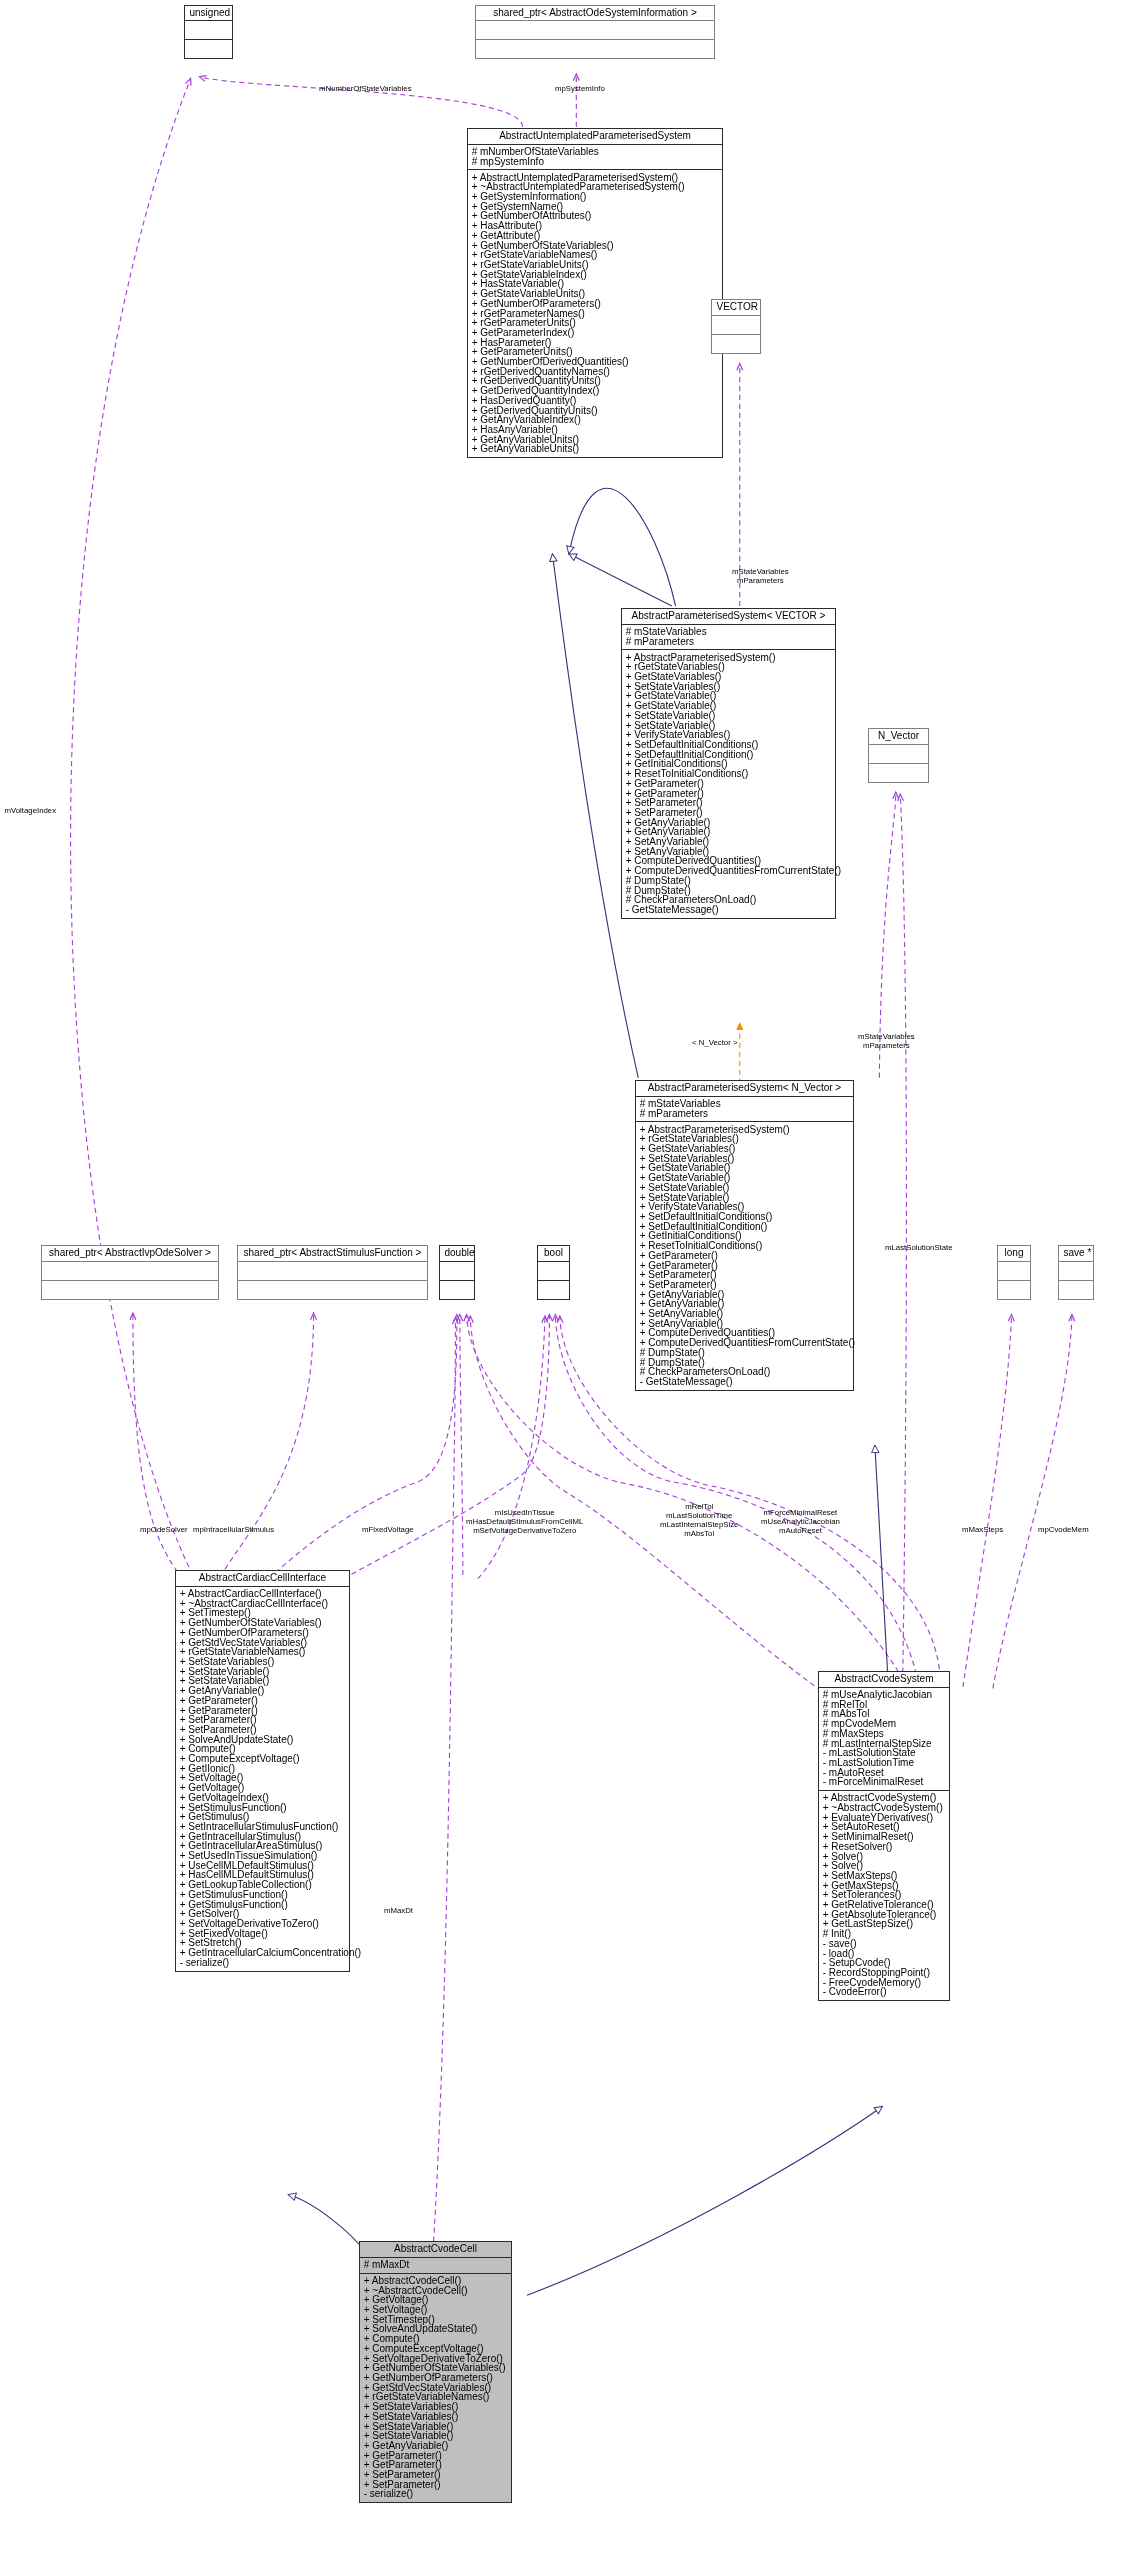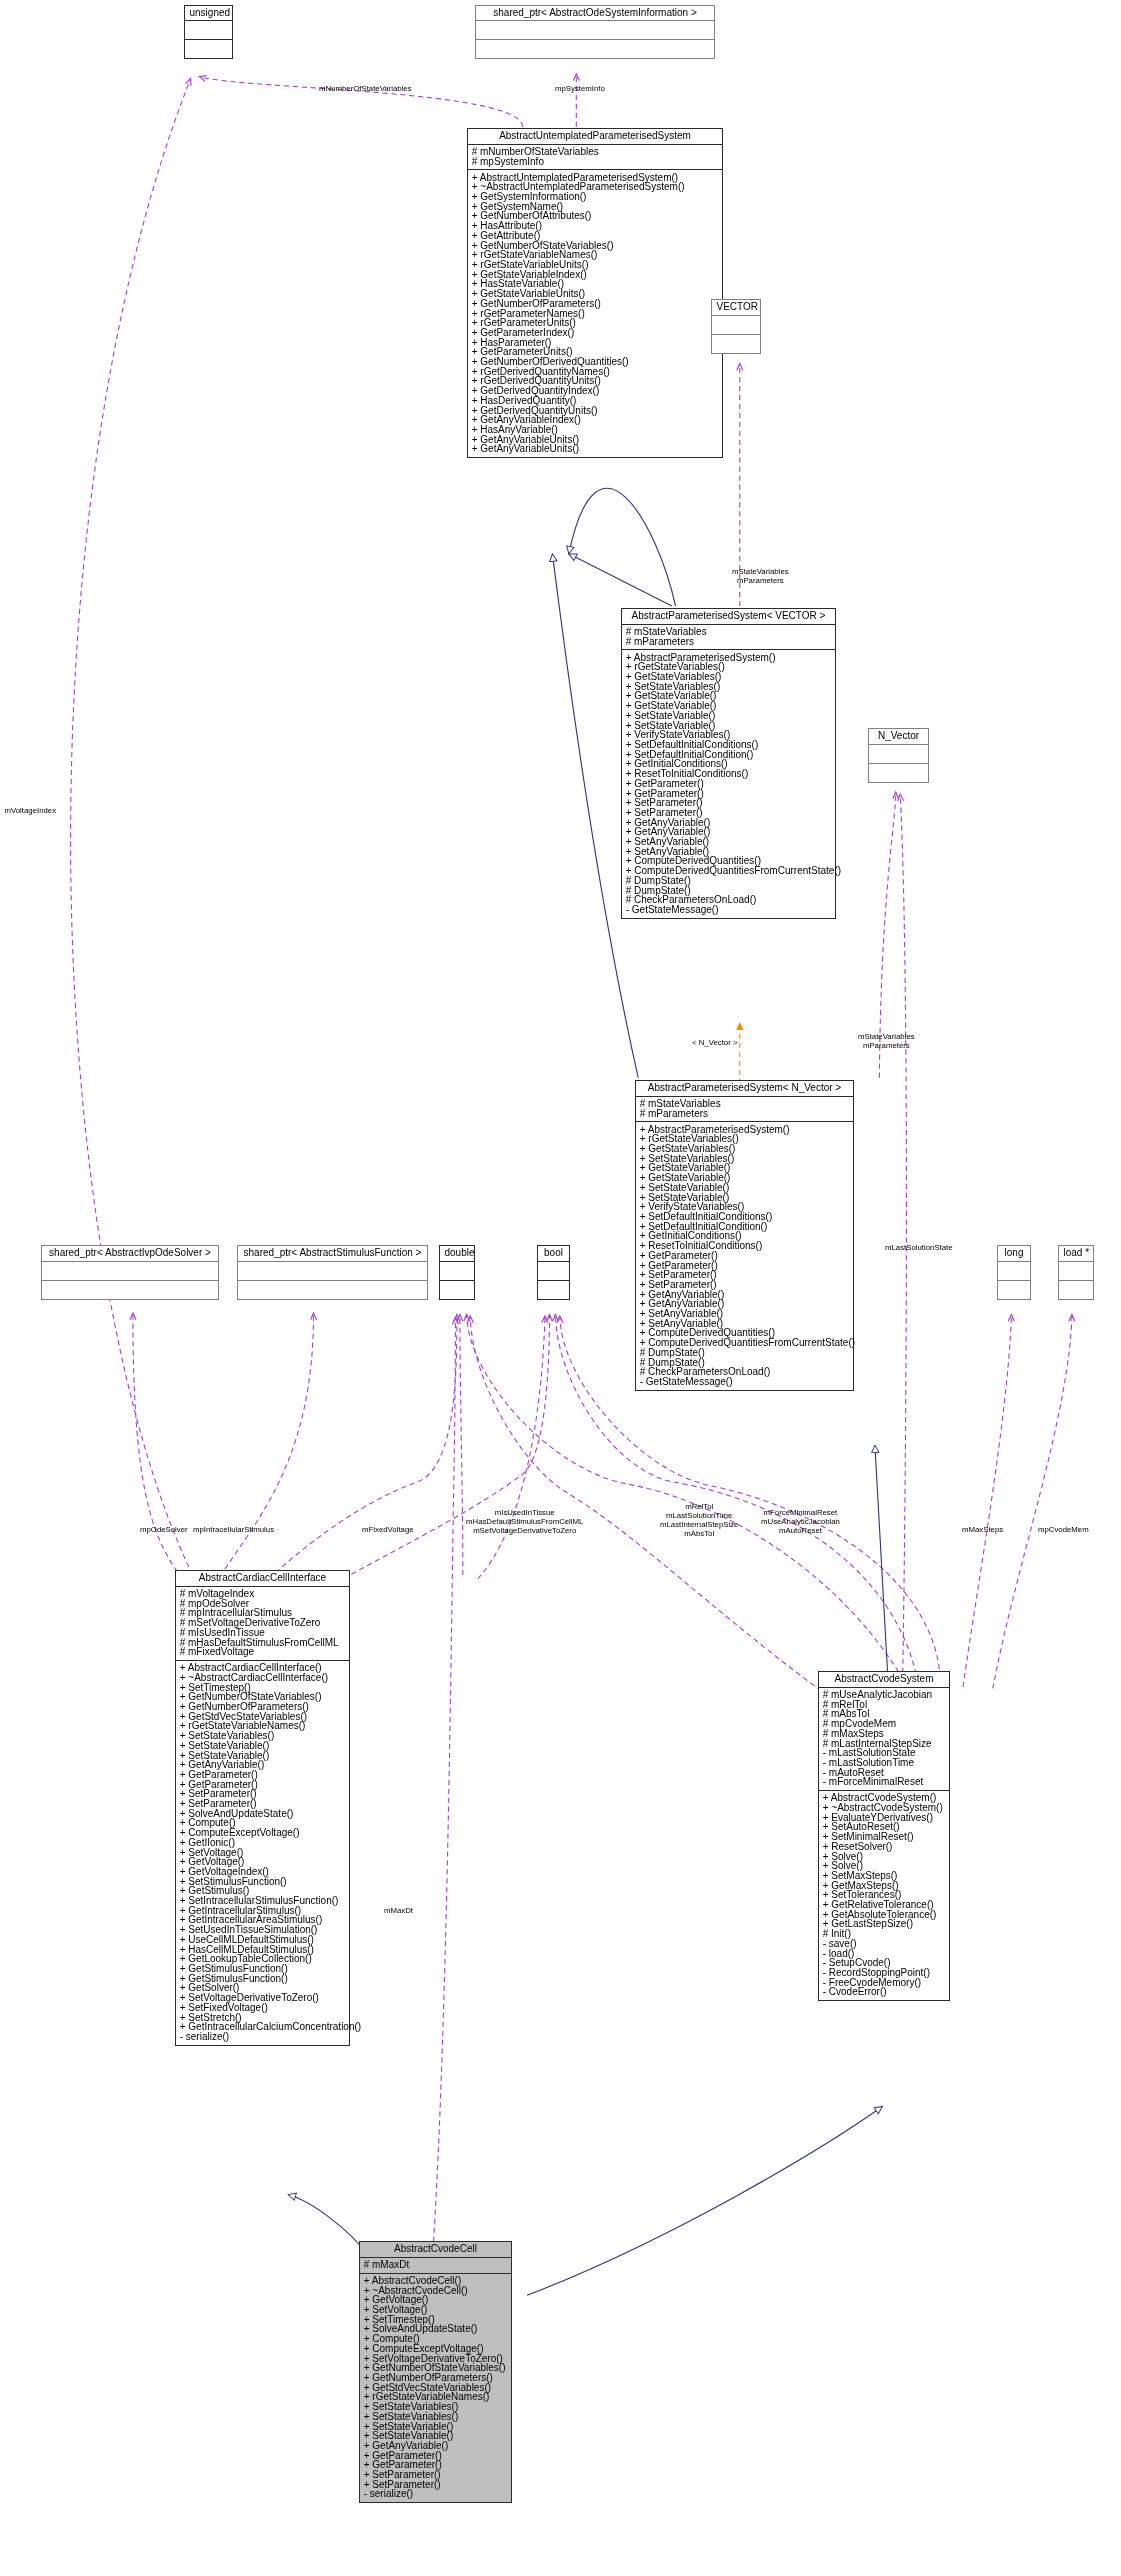--- a/index.html
+++ b/index.html
@@ -304,36 +304,27 @@
     <div class="ops empty-sec"></div>
   </div>
 
   <div class="uml" style="left:997px; top:1245px; width:34px;">
     <div class="hdr">long</div>
     <div class="attrs empty-sec"></div>
     <div class="ops empty-sec"></div>
   </div>
 
   <div class="uml" style="left:1058px; top:1245px; width:36px;">
-    <div class="hdr">load *</div>
+    <div class="hdr">save *</div>
     <div class="attrs empty-sec"></div>
     <div class="ops empty-sec"></div>
   </div>
 
   <div class="uml strong" style="left:175px; top:1570px; width:175px;">
     <div class="hdr">AbstractCardiacCellInterface</div>
-    <div class="attrs">
-        <div class="row"># mVoltageIndex</div>
-        <div class="row"># mpOdeSolver</div>
-        <div class="row"># mpIntracellularStimulus</div>
-        <div class="row"># mSetVoltageDerivativeToZero</div>
-        <div class="row"># mIsUsedInTissue</div>
-        <div class="row"># mHasDefaultStimulusFromCellML</div>
-        <div class="row"># mFixedVoltage</div>
-      </div>
     <div class="ops">
         <div class="row">+ AbstractCardiacCellInterface()</div>
         <div class="row">+ ~AbstractCardiacCellInterface()</div>
         <div class="row">+ SetTimestep()</div>
         <div class="row">+ GetNumberOfStateVariables()</div>
         <div class="row">+ GetNumberOfParameters()</div>
         <div class="row">+ GetStdVecStateVariables()</div>
         <div class="row">+ rGetStateVariableNames()</div>
         <div class="row">+ SetStateVariables()</div>
         <div class="row">+ SetStateVariable()</div>

